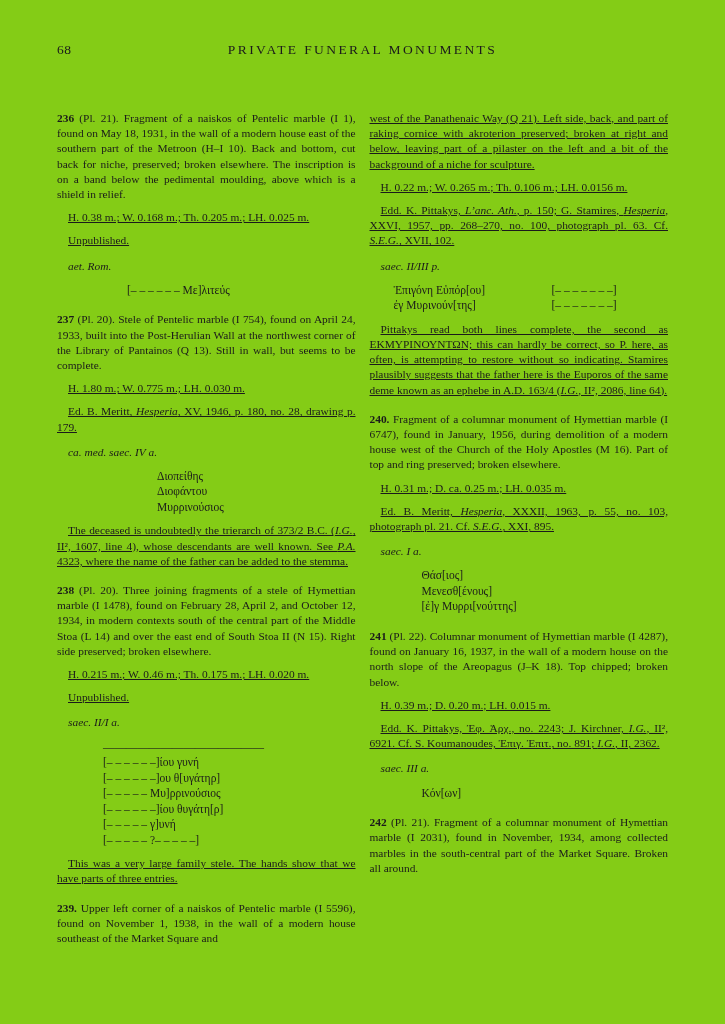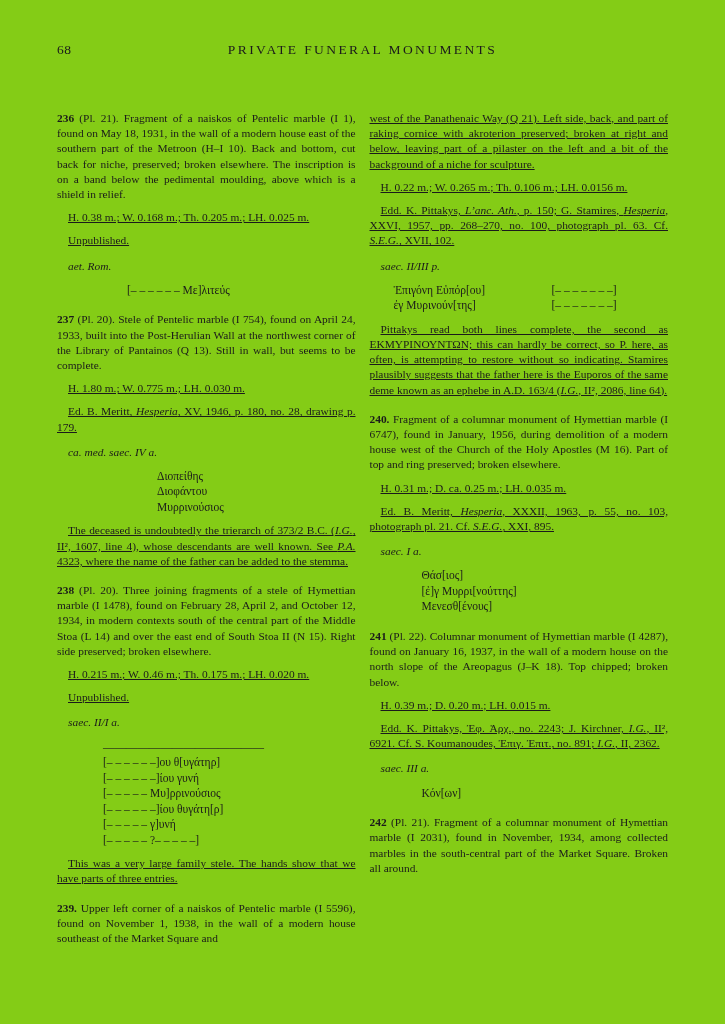--- a/index.html
+++ b/index.html
@@ -76,22 +76,22 @@
           <div class="greek-line">Διοφάντου</div>
           <div class="greek-line">Μυρρινούσιος</div>
         </div>
         <p class="para b-para indent">The deceased is undoubtedly the trierarch of 373/2 B.C. (<i>I.G.</i>, II², 1607, line 4), whose descendants are well known. See <i>P.A.</i> 4323, where the name of the father can be added to the stemma.</p>
         <p class="para b-entry"><b class="entry-num">238</b> <span class="entry-text">(Pl. 20). Three joining fragments of a stele of Hymettian marble (I 1478), found on February 28, April 2, and October 12, 1934, in modern contexts south of the central part of the Middle Stoa (L 14) and over the east end of South Stoa II (N 15). Right side preserved; broken elsewhere.</span></p>
         <p class="para b-para indent">H. 0.215 m.; W. 0.46 m.; Th. 0.175 m.; LH. 0.020 m.</p>
         <p class="para b-para indent">Unpublished.</p>
         <p class="label b-label">saec. II/I a.</p>
         <div class="greek b-greek" style="margin-left: 46px;">
           <div class="greek-line">––––––––––––––––––––––––––––</div>
+          <div class="greek-line">[– – – – – –]ίου γυνή</div>
           <div class="greek-line">[– – – – – –]ου θ[υγάτηρ]</div>
-          <div class="greek-line">[– – – – – –]ίου γυνή</div>
           <div class="greek-line">[– – – – – Μυ]ρρινούσιος</div>
           <div class="greek-line">[– – – – – –]ίου θυγάτη[ρ]</div>
           <div class="greek-line">[– – – – – γ]υνή</div>
           <div class="greek-line">[– – – – – ?– – – – –]</div>
         </div>
         <p class="para b-para indent">This was a very large family stele. The hands show that we have parts of three entries.</p>
         <p class="para b-entry"><b class="entry-num">239.</b> <span class="entry-text">Upper left corner of a naiskos of Pentelic marble (I 5596), found on November 1, 1938, in the wall of a modern house southeast of the Market Square and</span></p>
       </section>
     <section class="col" id="col-right">
         <p class="para b-para">west of the Panathenaic Way (Q 21). Left side, back, and part of raking cornice with akroterion preserved; broken at right and below, leaving part of a pilaster on the left and a bit of the background of a niche for sculpture.</p>
@@ -102,22 +102,22 @@
           <div class="greek-line pair"><span class="l">Ἐπιγόνη Εὐπόρ[ου]</span><span class="r">[– – – – – – –]</span></div>
           <div class="greek-line pair"><span class="l">ἐγ Μυρινούν[της]</span><span class="r">[– – – – – – –]</span></div>
         </div>
         <p class="para b-para indent">Pittakys read both lines complete, the second as ΕΚΜΥΡΙΝΟΥΝΤΩΝ; this can hardly be correct, so P. here, as often, is attempting to restore without so indicating. Stamires plausibly suggests that the father here is the Euporos of the same deme known as an ephebe in A.D. 163/4 (<i>I.G.</i>, II², 2086, line 64).</p>
         <p class="para b-entry"><b class="entry-num">240.</b> <span class="entry-text">Fragment of a columnar monument of Hymettian marble (I 6747), found in January, 1956, during demolition of a modern house west of the Church of the Holy Apostles (M 16). Part of top and ring preserved; broken elsewhere.</span></p>
         <p class="para b-para indent">H. 0.31 m.; D. ca. 0.25 m.; LH. 0.035 m.</p>
         <p class="para b-para indent">Ed. B. Meritt, <i>Hesperia</i>, XXXII, 1963, p. 55, no. 103, photograph pl. 21. Cf. <i>S.E.G.</i>, XXI, 895.</p>
         <p class="label b-label">saec. I a.</p>
         <div class="greek b-greek" style="margin-left: 52px;">
           <div class="greek-line">Θάσ[ιος]</div>
+          <div class="greek-line">Μενεσθ[ένους]</div>
           <div class="greek-line">[ἐ]γ Μυρρι[νούττης]</div>
-          <div class="greek-line">Μενεσθ[ένους]</div>
         </div>
         <p class="para b-entry"><b class="entry-num">241</b> <span class="entry-text">(Pl. 22). Columnar monument of Hymettian marble (I 4287), found on January 16, 1937, in the wall of a modern house on the north slope of the Areopagus (J–K 18). Top chipped; broken below.</span></p>
         <p class="para b-para indent">H. 0.39 m.; D. 0.20 m.; LH. 0.015 m.</p>
         <p class="para b-para indent">Edd. K. Pittakys, Ἐφ. Ἀρχ., no. 2243; J. Kirchner, <i>I.G.</i>, II², 6921. Cf. S. Koumanoudes, Ἐπιγ. Ἐπιτ., no. 891; <i>I.G.</i>, II, 2362.</p>
         <p class="label b-label">saec. III a.</p>
         <div class="greek b-greek" style="margin-left: 52px;">
           <div class="greek-line">Κόν[ων]</div>
         </div>
         <p class="para b-entry"><b class="entry-num">242</b> <span class="entry-text">(Pl. 21). Fragment of a columnar monument of Hymettian marble (I 2031), found in November, 1934, among collected marbles in the south-central part of the Market Square. Broken all around.</span></p>
       </section>

